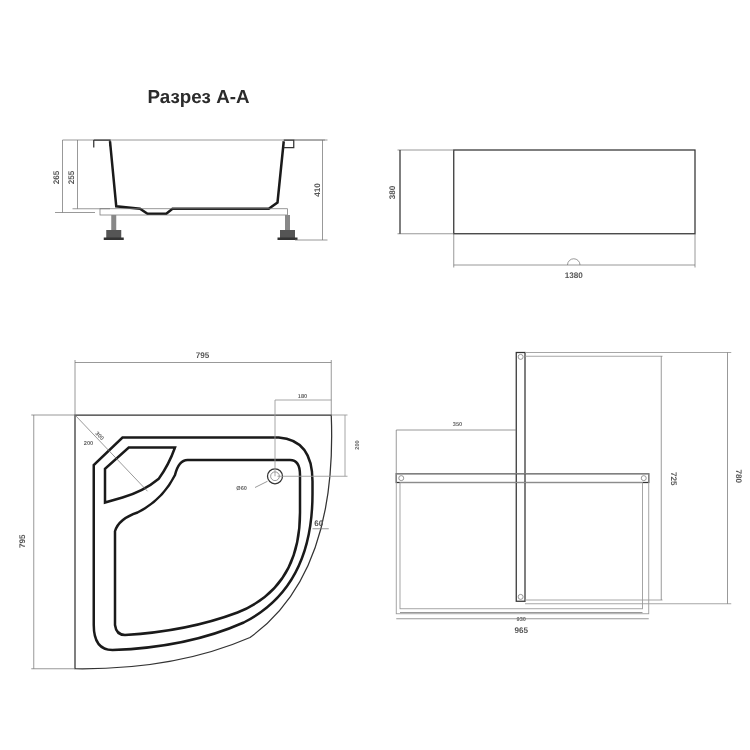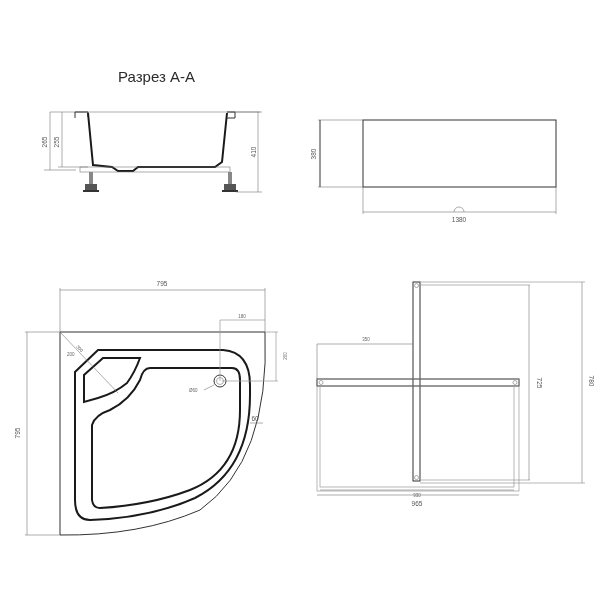--- a/index.html
+++ b/index.html
@@ -1,17 +1,17 @@
 <!DOCTYPE html>
 <html><head>
 <meta charset="utf-8">
 <style>
   html, body { margin: 0; padding: 0; background: #ffffff; }
   body { width: 600px; height: 600px; overflow: hidden; position: relative; font-family: "Liberation Sans", sans-serif; }
-  #stage { position: absolute; left: 0; top: 0; width: 600px; height: 476px; }
+  #stage { position: absolute; left: 0; top: 0; width: 600px; height: 476px; font-weight: bold; }
   .title { font-family: "Liberation Sans", sans-serif; font-size: 15px; fill: #2b2b2b; }
   .dim { font-family: "Liberation Sans", sans-serif; font-size: 6.5px; fill: #555; }
   .dim-sm { font-family: "Liberation Sans", sans-serif; font-size: 4.5px; fill: #666; }
   .thick { stroke: #1a1a1a; stroke-width: 2; fill: none; }
   .mid { stroke: #333; stroke-width: 1; fill: none; }
   .thin { stroke: #777; stroke-width: 0.6; fill: none; }
   .gray { stroke: #999; stroke-width: 0.7; fill: none; }
 </style>
 </head>
 <body>

